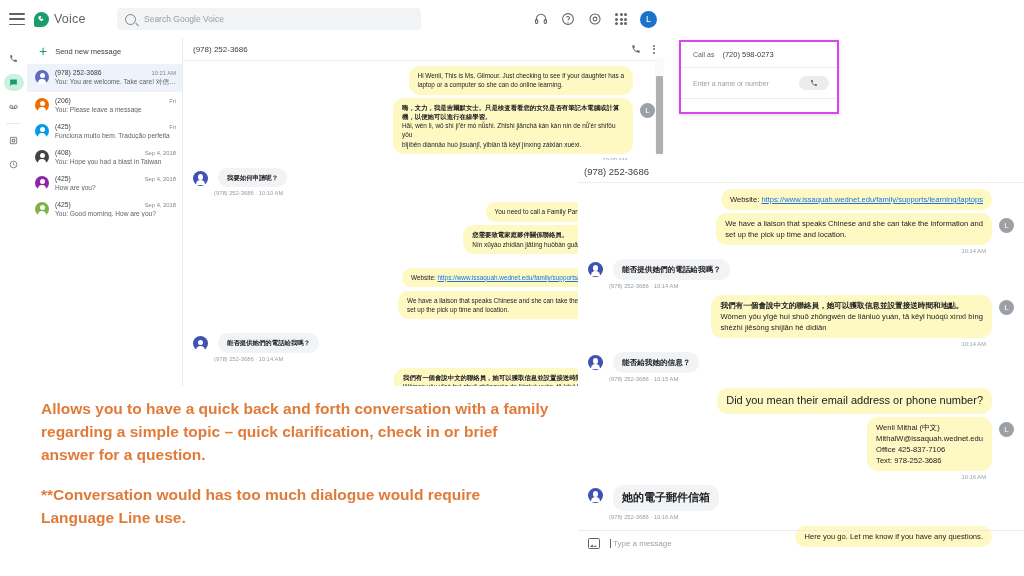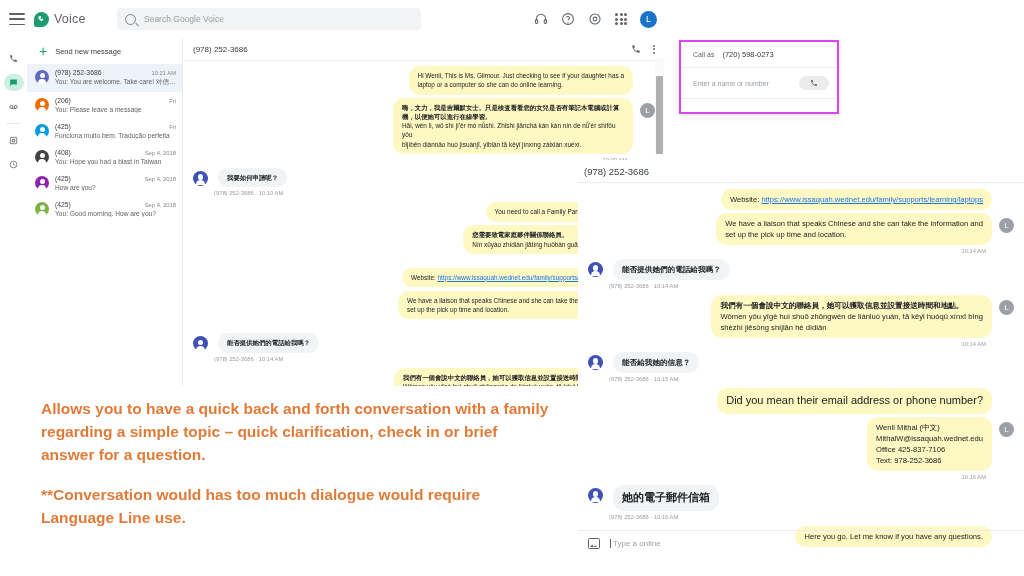--- a/index.html
+++ b/index.html
@@ -440,20 +440,20 @@
       <div class="stamp l">(978) 252-3686 · 10:16 AM</div>
       <div class="row out">
         <div class="bubble out" style="font-size: 7.6px; max-width: 300px;">
           <div>Here you go.  Let me know if you have any questions.</div>
         </div>
         <span class="avg" style="visibility: hidden;">L</span>
       </div>
     </div>
   <div class="composer">
     <span class="imgicon"></span>
-    <span class="cph">Type a online</span>
+    <span class="cph">Type a message</span>
   </div>
 </div>
 
 <div class="annot">
   <div>Allows you to have a quick back and forth conversation with a family regarding a simple topic – quick clarification, check in or brief answer for a question.</div>
   <div class="p2">**Conversation would has too much dialogue would require Language Line use.</div>
 </div>
 
 </body></html>

